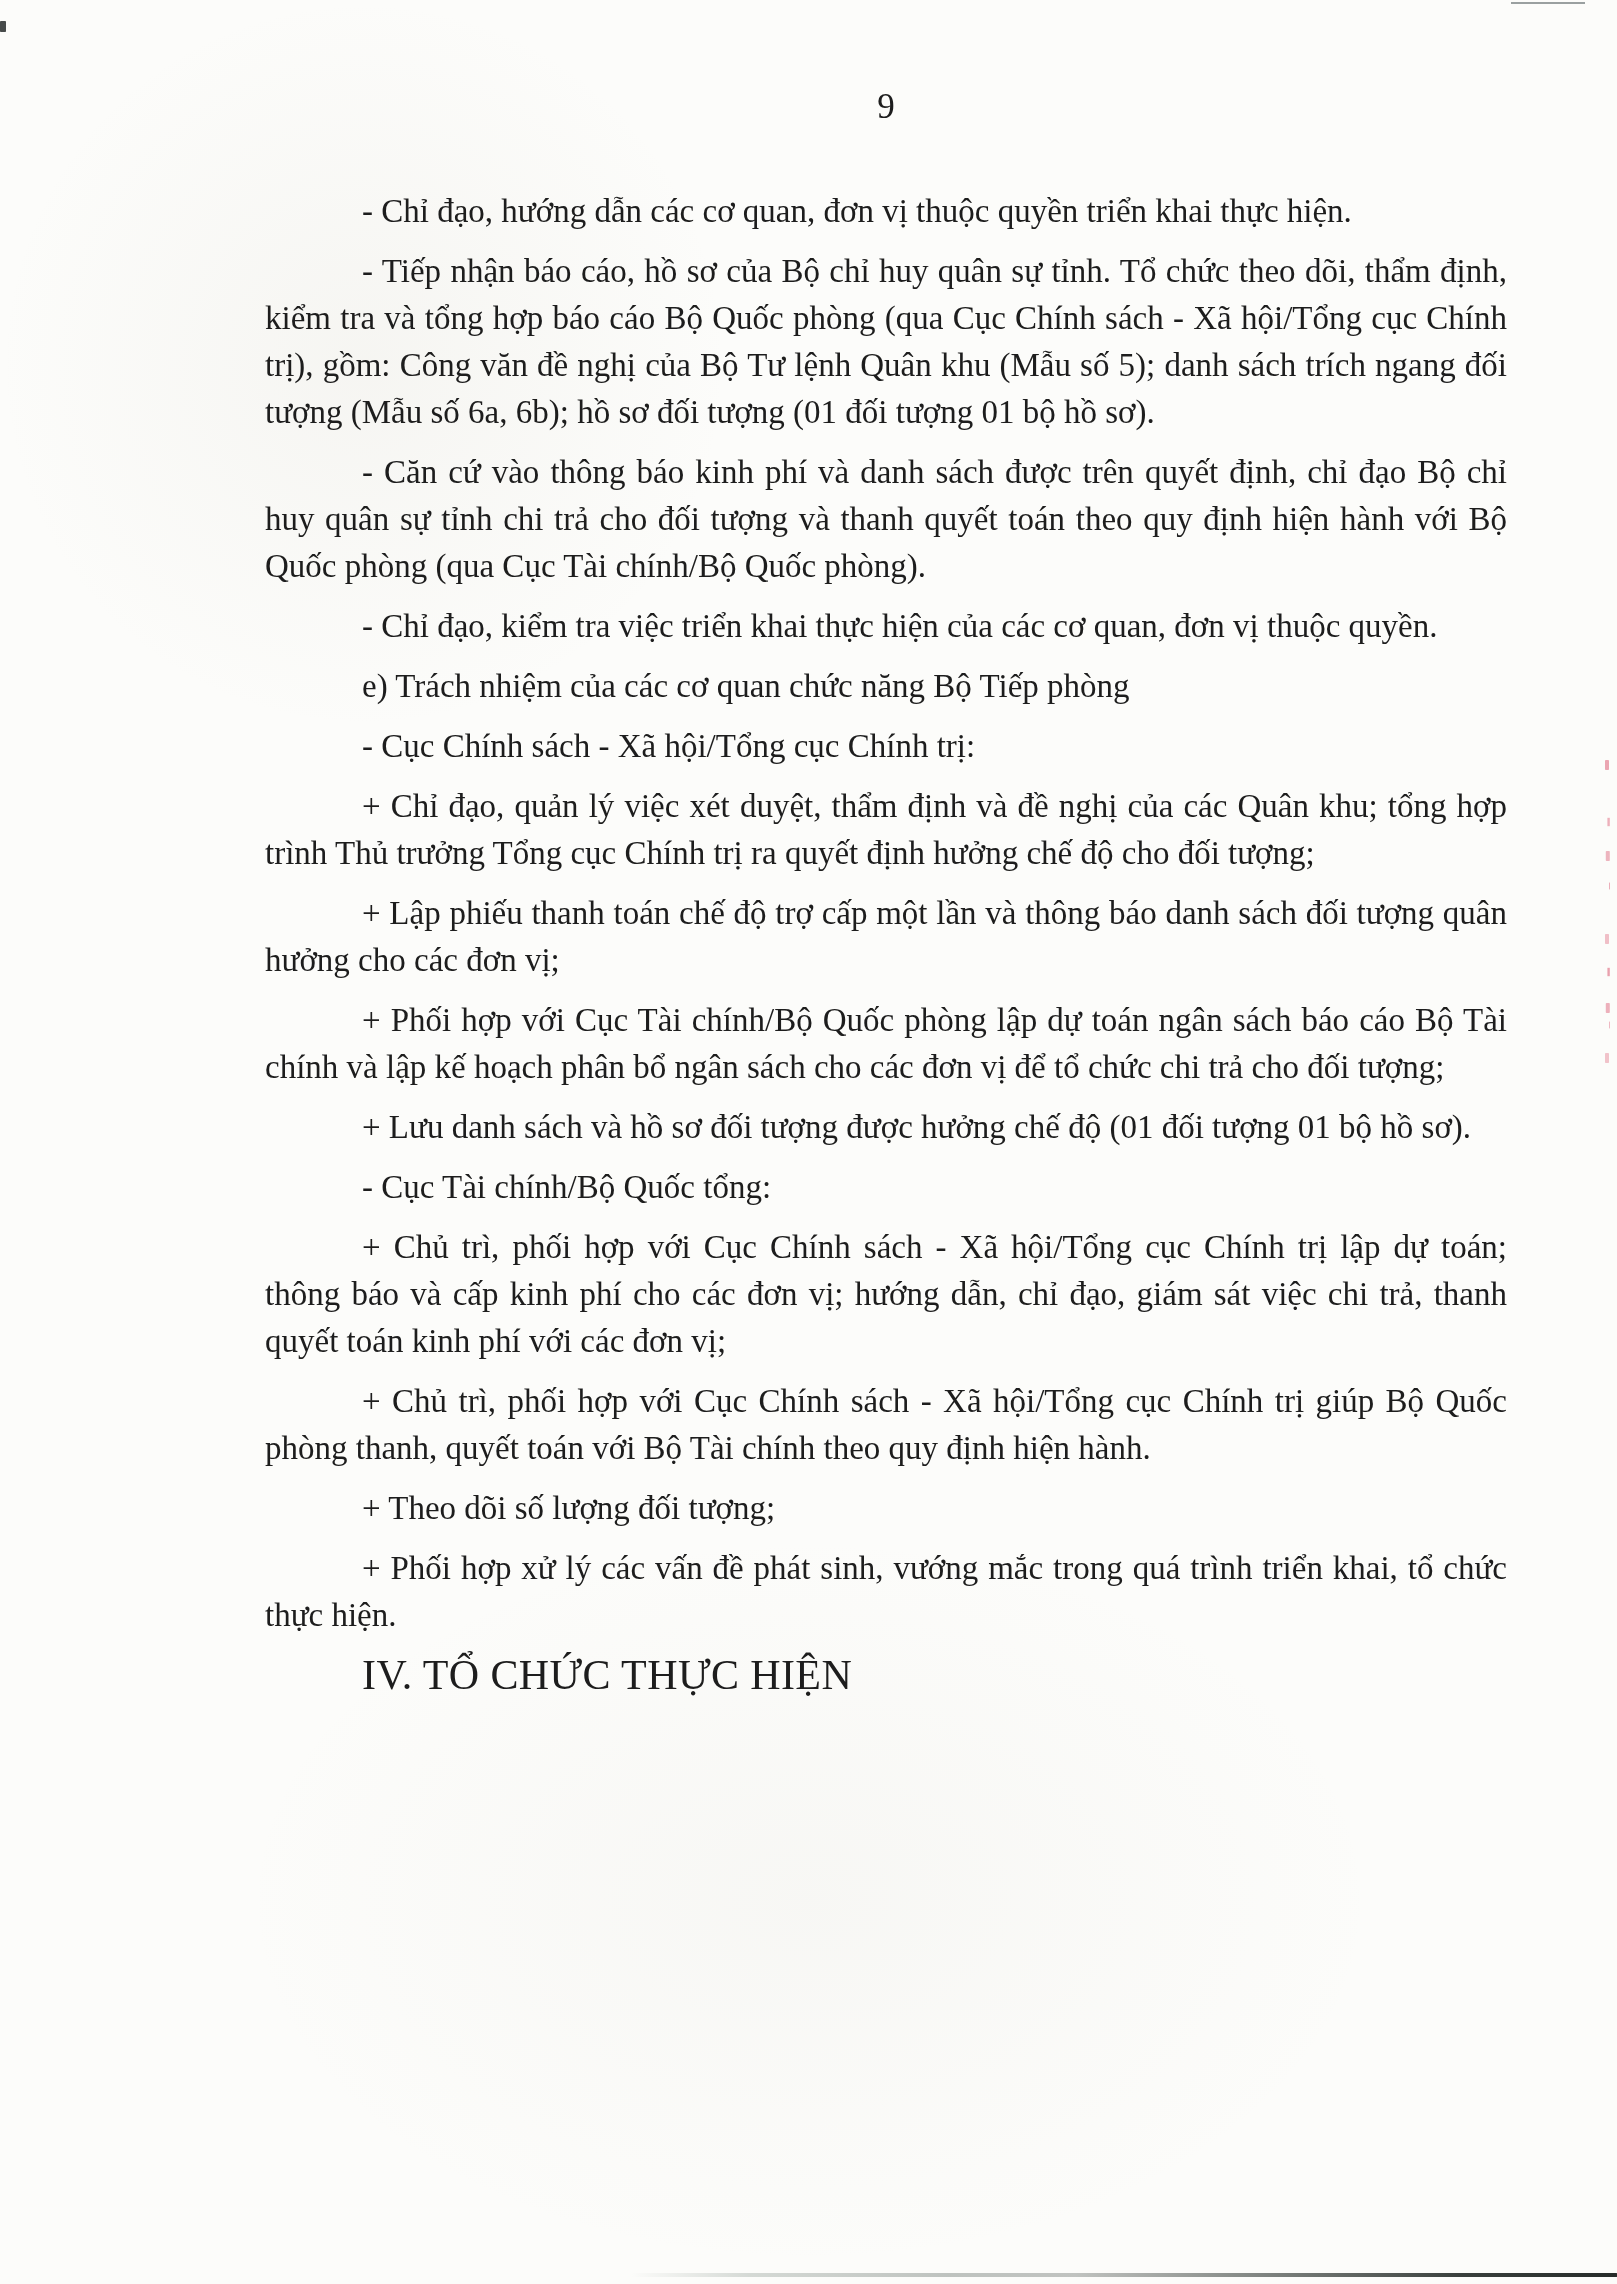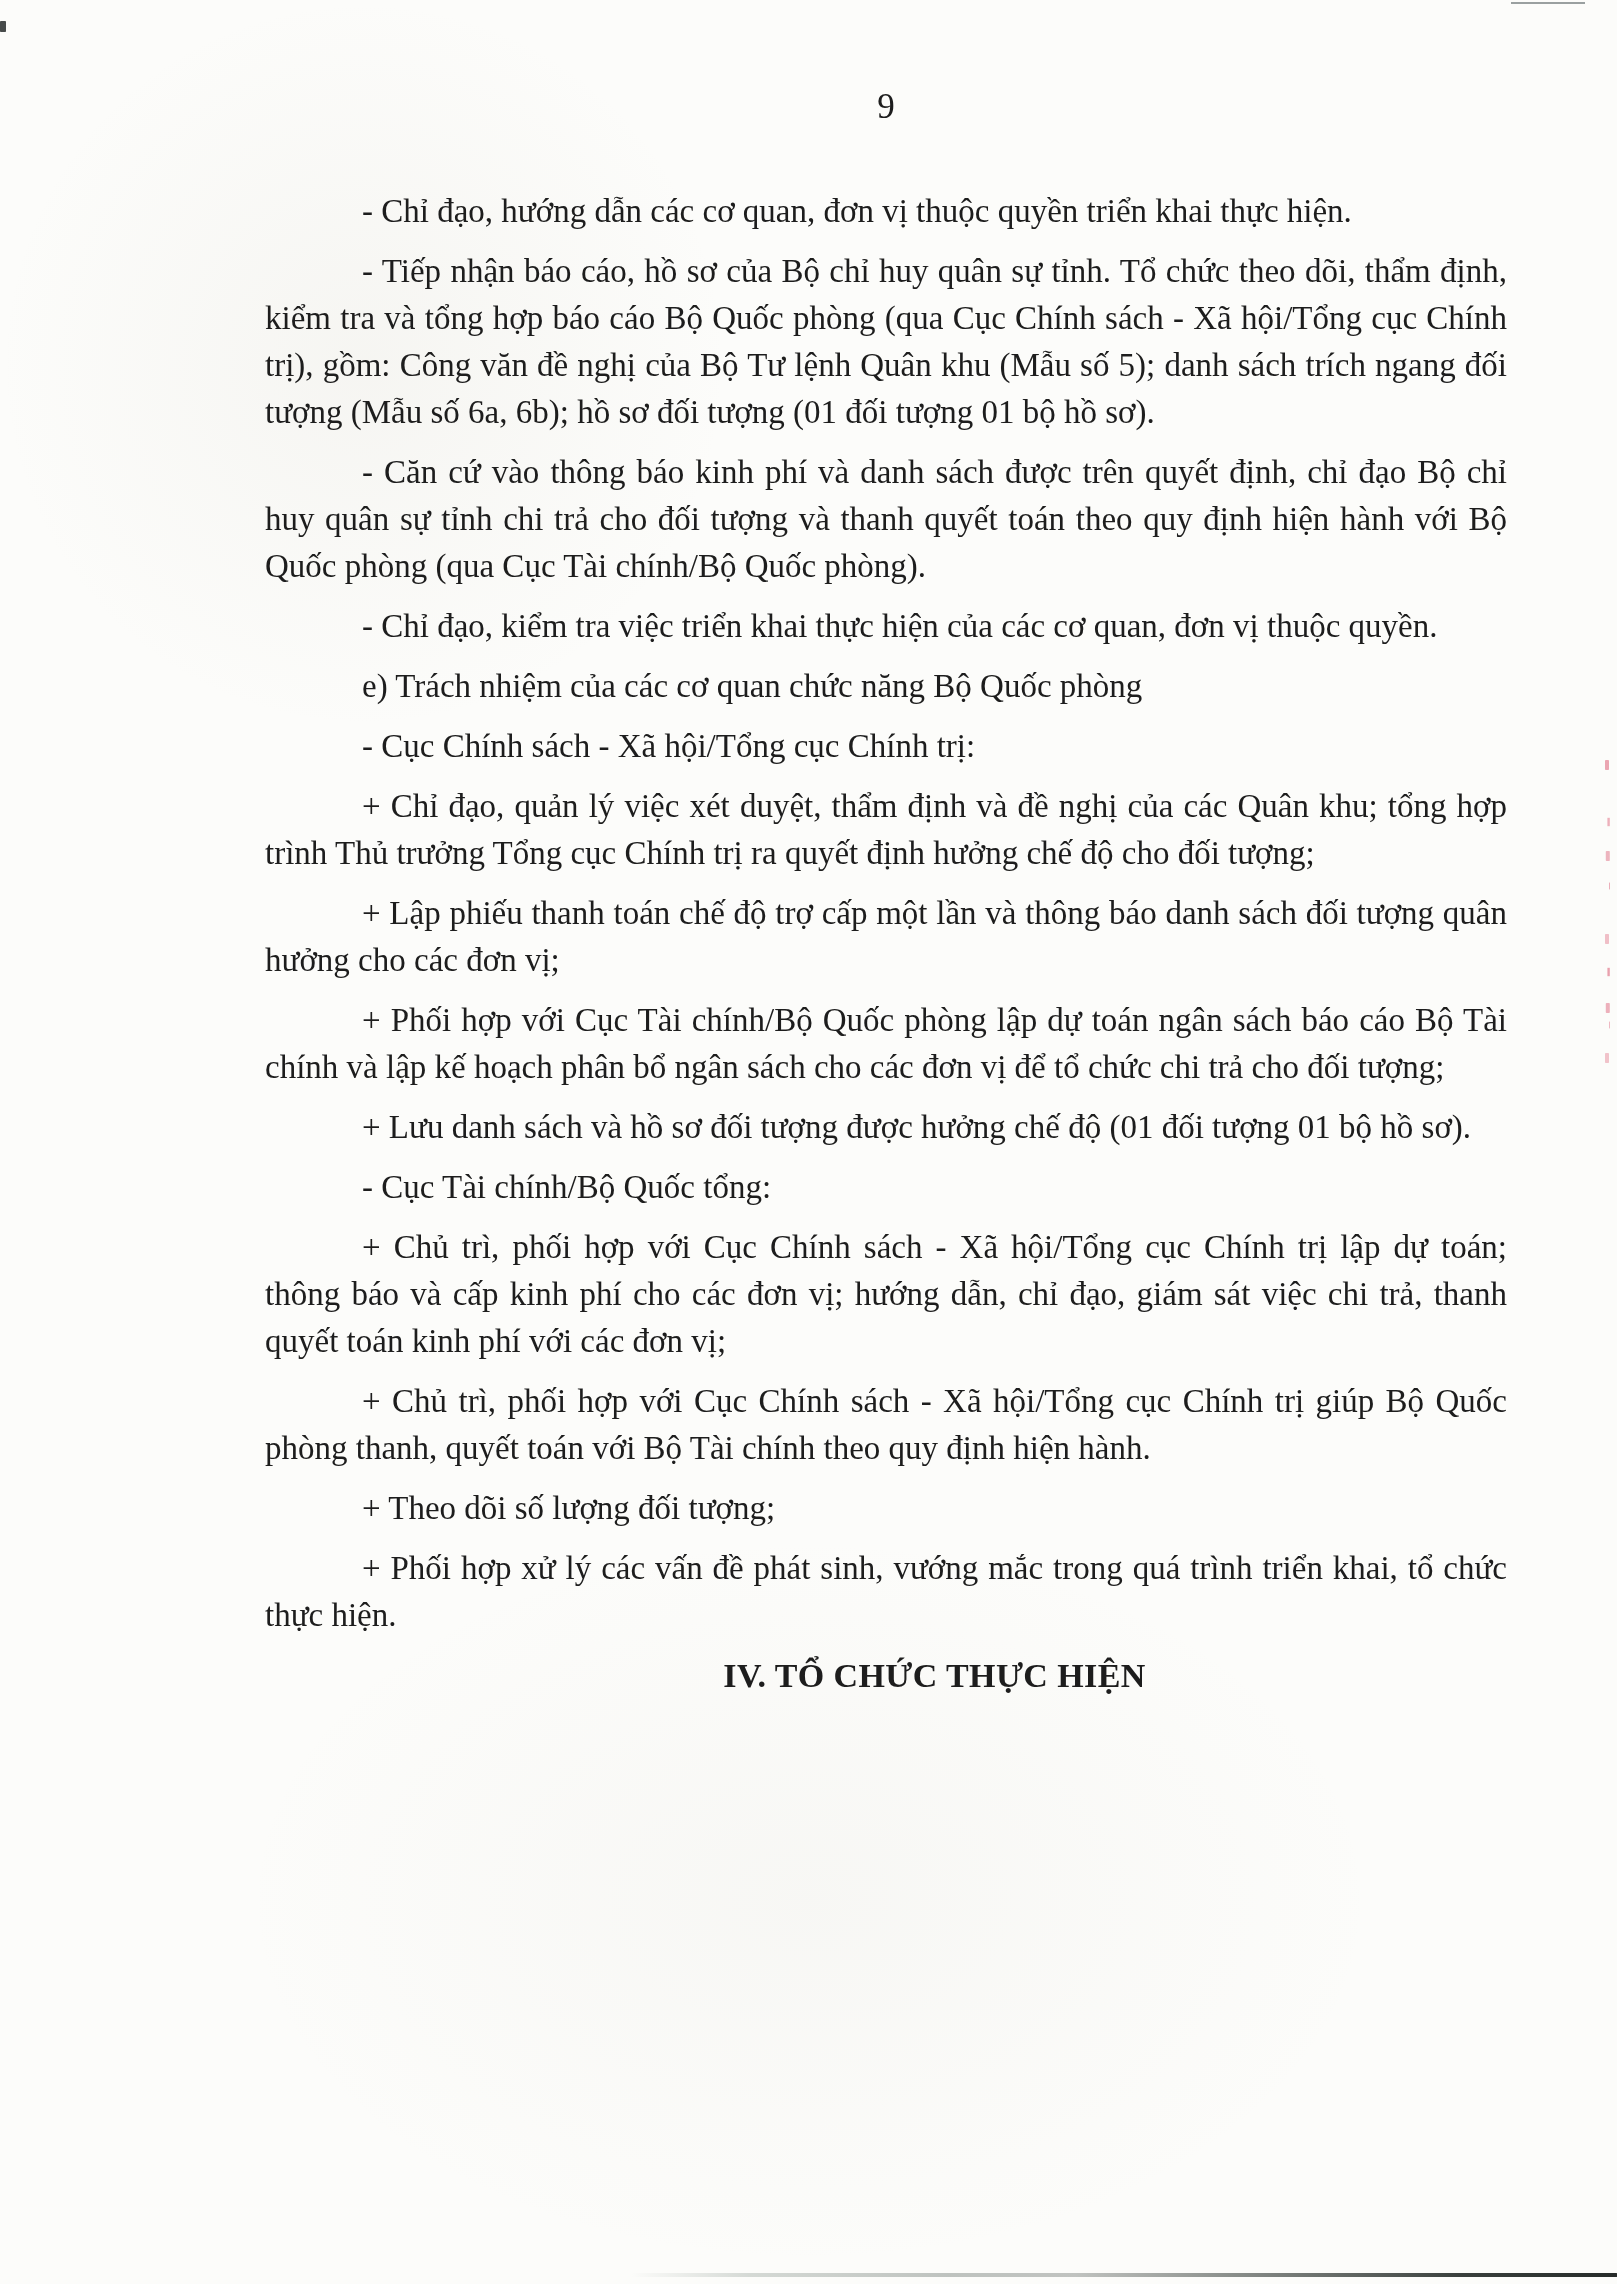--- a/index.html
+++ b/index.html
@@ -47,25 +47,25 @@
     line-height: 47px;
     text-align: justify;
     margin-top: 8px;
   }
   .content p {
     margin: 0 0 13px 0;
     text-indent: 97px;
   }
   .section-heading {
     margin: 1.6px 0 0 97px;
-    font-size: 34px;
+    font-size: 42px;
     line-height: 47px;
-    font-weight: bold;
+    font-weight: normal;
     letter-spacing: 0.4px;
-    text-align: center;
+    text-align: left;
   }
 
   
   .scan-top-edge {
     position: absolute; left: 1511px; top: 2.4px; width: 74px; height: 1.6px;
     background: #9aa0a0;
   }
   .scan-corner-speck {
     position: absolute; left: 0; top: 21px; width: 5.7px; height: 11.3px;
     background: #474b4a; border-radius: 0.8px;
@@ -103,21 +103,21 @@
 <div class="paper-shade-a"></div>
 <div class="paper-shade-b"></div>
 
 <div class="page-number">9</div>
 
 <div class="content">
   <p>- Chỉ đạo, hướng dẫn các cơ quan, đơn vị thuộc quyền triển khai thực hiện.</p>
   <p>- Tiếp nhận báo cáo, hồ sơ của Bộ chỉ huy quân sự tỉnh. Tổ chức theo dõi, thẩm định, kiểm tra và tổng hợp báo cáo Bộ Quốc phòng (qua Cục Chính sách - Xã hội/Tổng cục Chính trị), gồm: Công văn đề nghị của Bộ Tư lệnh Quân khu (Mẫu số 5); danh sách trích ngang đối tượng (Mẫu số 6a, 6b); hồ sơ đối tượng (01 đối tượng 01 bộ hồ sơ).</p>
   <p>- Căn cứ vào thông báo kinh phí và danh sách được trên quyết định, chỉ đạo Bộ chỉ huy quân sự tỉnh chi trả cho đối tượng và thanh quyết toán theo quy định hiện hành với Bộ Quốc phòng (qua Cục Tài chính/Bộ Quốc phòng).</p>
   <p>- Chỉ đạo, kiểm tra việc triển khai thực hiện của các cơ quan, đơn vị thuộc quyền.</p>
-  <p>e) Trách nhiệm của các cơ quan chức năng Bộ Quốc phòng</p>
+  <p>e) Trách nhiệm của các cơ quan chức năng Bộ Tiếp phòng</p>
   <p>- Cục Chính sách - Xã hội/Tổng cục Chính trị:</p>
   <p>+ Chỉ đạo, quản lý việc xét duyệt, thẩm định và đề nghị của các Quân khu; tổng hợp trình Thủ trưởng Tổng cục Chính trị ra quyết định hưởng chế độ cho đối tượng;</p>
   <p>+ Lập phiếu thanh toán chế độ trợ cấp một lần và thông báo danh sách đối tượng quân hưởng cho các đơn vị;</p>
   <p>+ Phối hợp với Cục Tài chính/Bộ Quốc phòng lập dự toán ngân sách báo cáo Bộ Tài chính và lập kế hoạch phân bổ ngân sách cho các đơn vị để tổ chức chi trả cho đối tượng;</p>
   <p>+ Lưu danh sách và hồ sơ đối tượng được hưởng chế độ (01 đối tượng 01 bộ hồ sơ).</p>
   <p>- Cục Tài chính/Bộ Quốc tổng:</p>
   <p>+ Chủ trì, phối hợp với Cục Chính sách - Xã hội/Tổng cục Chính trị lập dự toán; thông báo và cấp kinh phí cho các đơn vị; hướng dẫn, chỉ đạo, giám sát việc chi trả, thanh quyết toán kinh phí với các đơn vị;</p>
   <p>+ Chủ trì, phối hợp với Cục Chính sách - Xã hội/Tổng cục Chính trị giúp Bộ Quốc phòng thanh, quyết toán với Bộ Tài chính theo quy định hiện hành.</p>
   <p>+ Theo dõi số lượng đối tượng;</p>
   <p>+ Phối hợp xử lý các vấn đề phát sinh, vướng mắc trong quá trình triển khai, tổ chức thực hiện.</p>

